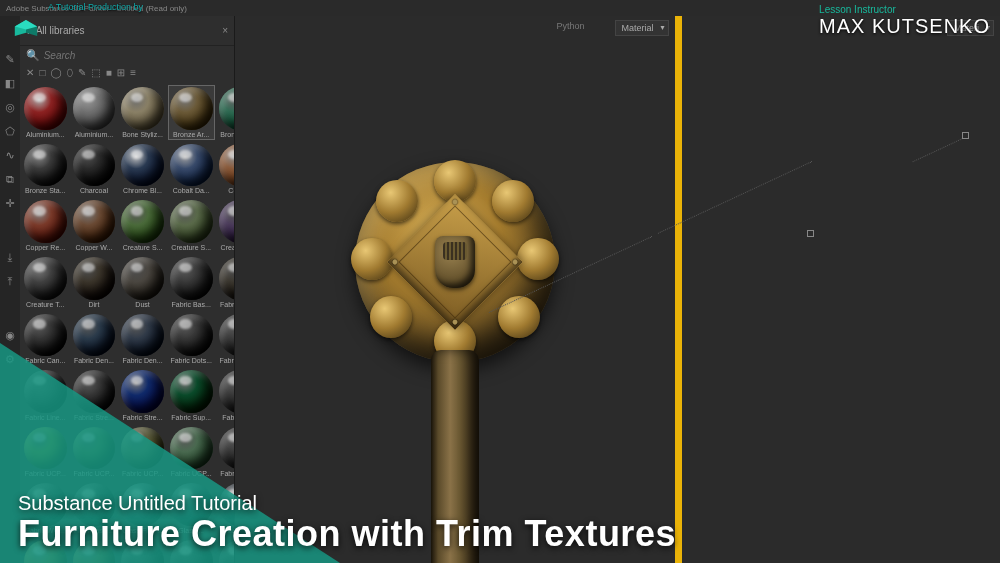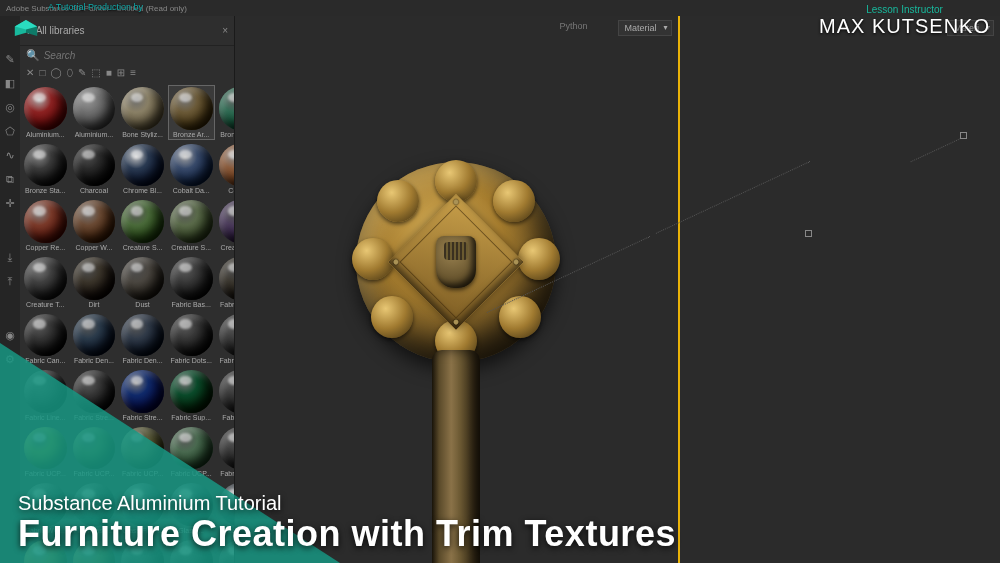--- a/index.html
+++ b/index.html
@@ -32,21 +32,21 @@
     z-index: 50;
   }
   .brand-left { display: flex; align-items: flex-start; gap: 6px; }
   .brand-logo {
     width: 32px; height: 32px;
     position: relative;
   }
   .brand-logo svg { width: 100%; height: 100%; }
   .brand-text { color: #fff; font-size: 22px; font-weight: 300; letter-spacing: 1px; text-shadow: 0 1px 3px #000; }
   .brand-sub { position:absolute; top:2px; left:48px; color:#1aa; font-size:9px; text-shadow: 0 1px 2px #000; }
-  .instructor-block { text-align: center; }
+  .instructor-block { text-align: left; }
   .instructor-label { color: #18b89c; font-size: 10px; }
   .instructor-name { color: #fff; font-size: 20px; font-weight: 300; letter-spacing: 1px; text-shadow: 0 1px 3px #000; }
 
   .app-row { display: flex; height: 547px; }
   .tool-rail {
     width: 20px;
     background: #252525;
     display: flex; flex-direction: column;
     align-items: center;
     padding-top: 36px;
@@ -140,21 +140,21 @@
     height: 24px;
     display:flex; align-items:center; gap:8px;
     padding: 0 8px;
     color:#888; font-size:11px;
   }
   .vp-toolbar .vicon { cursor:pointer; width:16px; text-align:center; }
   .vp-3d {
     flex: 0.58;
     position:relative;
     background: #2b2b2b;
-    border-right: 2px solid #eab308;
+    border-right: 7px solid #eab308;
   }
   .vp-2d {
     flex: 0.42;
     position: relative;
     background: #2b2b2b;
   }
   .vp-dropdown {
     position:absolute; top:4px; right:6px;
     background:#333; border:1px solid #444;
     font-size:9px; color:#aaa;
@@ -533,15 +533,15 @@
         <div class="uv-line" style="top:120px; left:-40px; width:180px; transform:rotate(155deg)"></div>
         <div class="uv-handle" style="top:16px; left:270px"></div>
         <div class="uv-handle" style="top:114px; left:115px"></div>
       </div>
     </div>
   </div>
 </div>
 
 <div class="corner-tri"></div>
 <div class="title-overlay">
-  <div class="sub">Substance Aluminium Tutorial</div>
+  <div class="sub">Substance Untitled Tutorial</div>
   <div class="main">Furniture Creation with Trim Textures</div>
 </div>
 
 </body></html>

